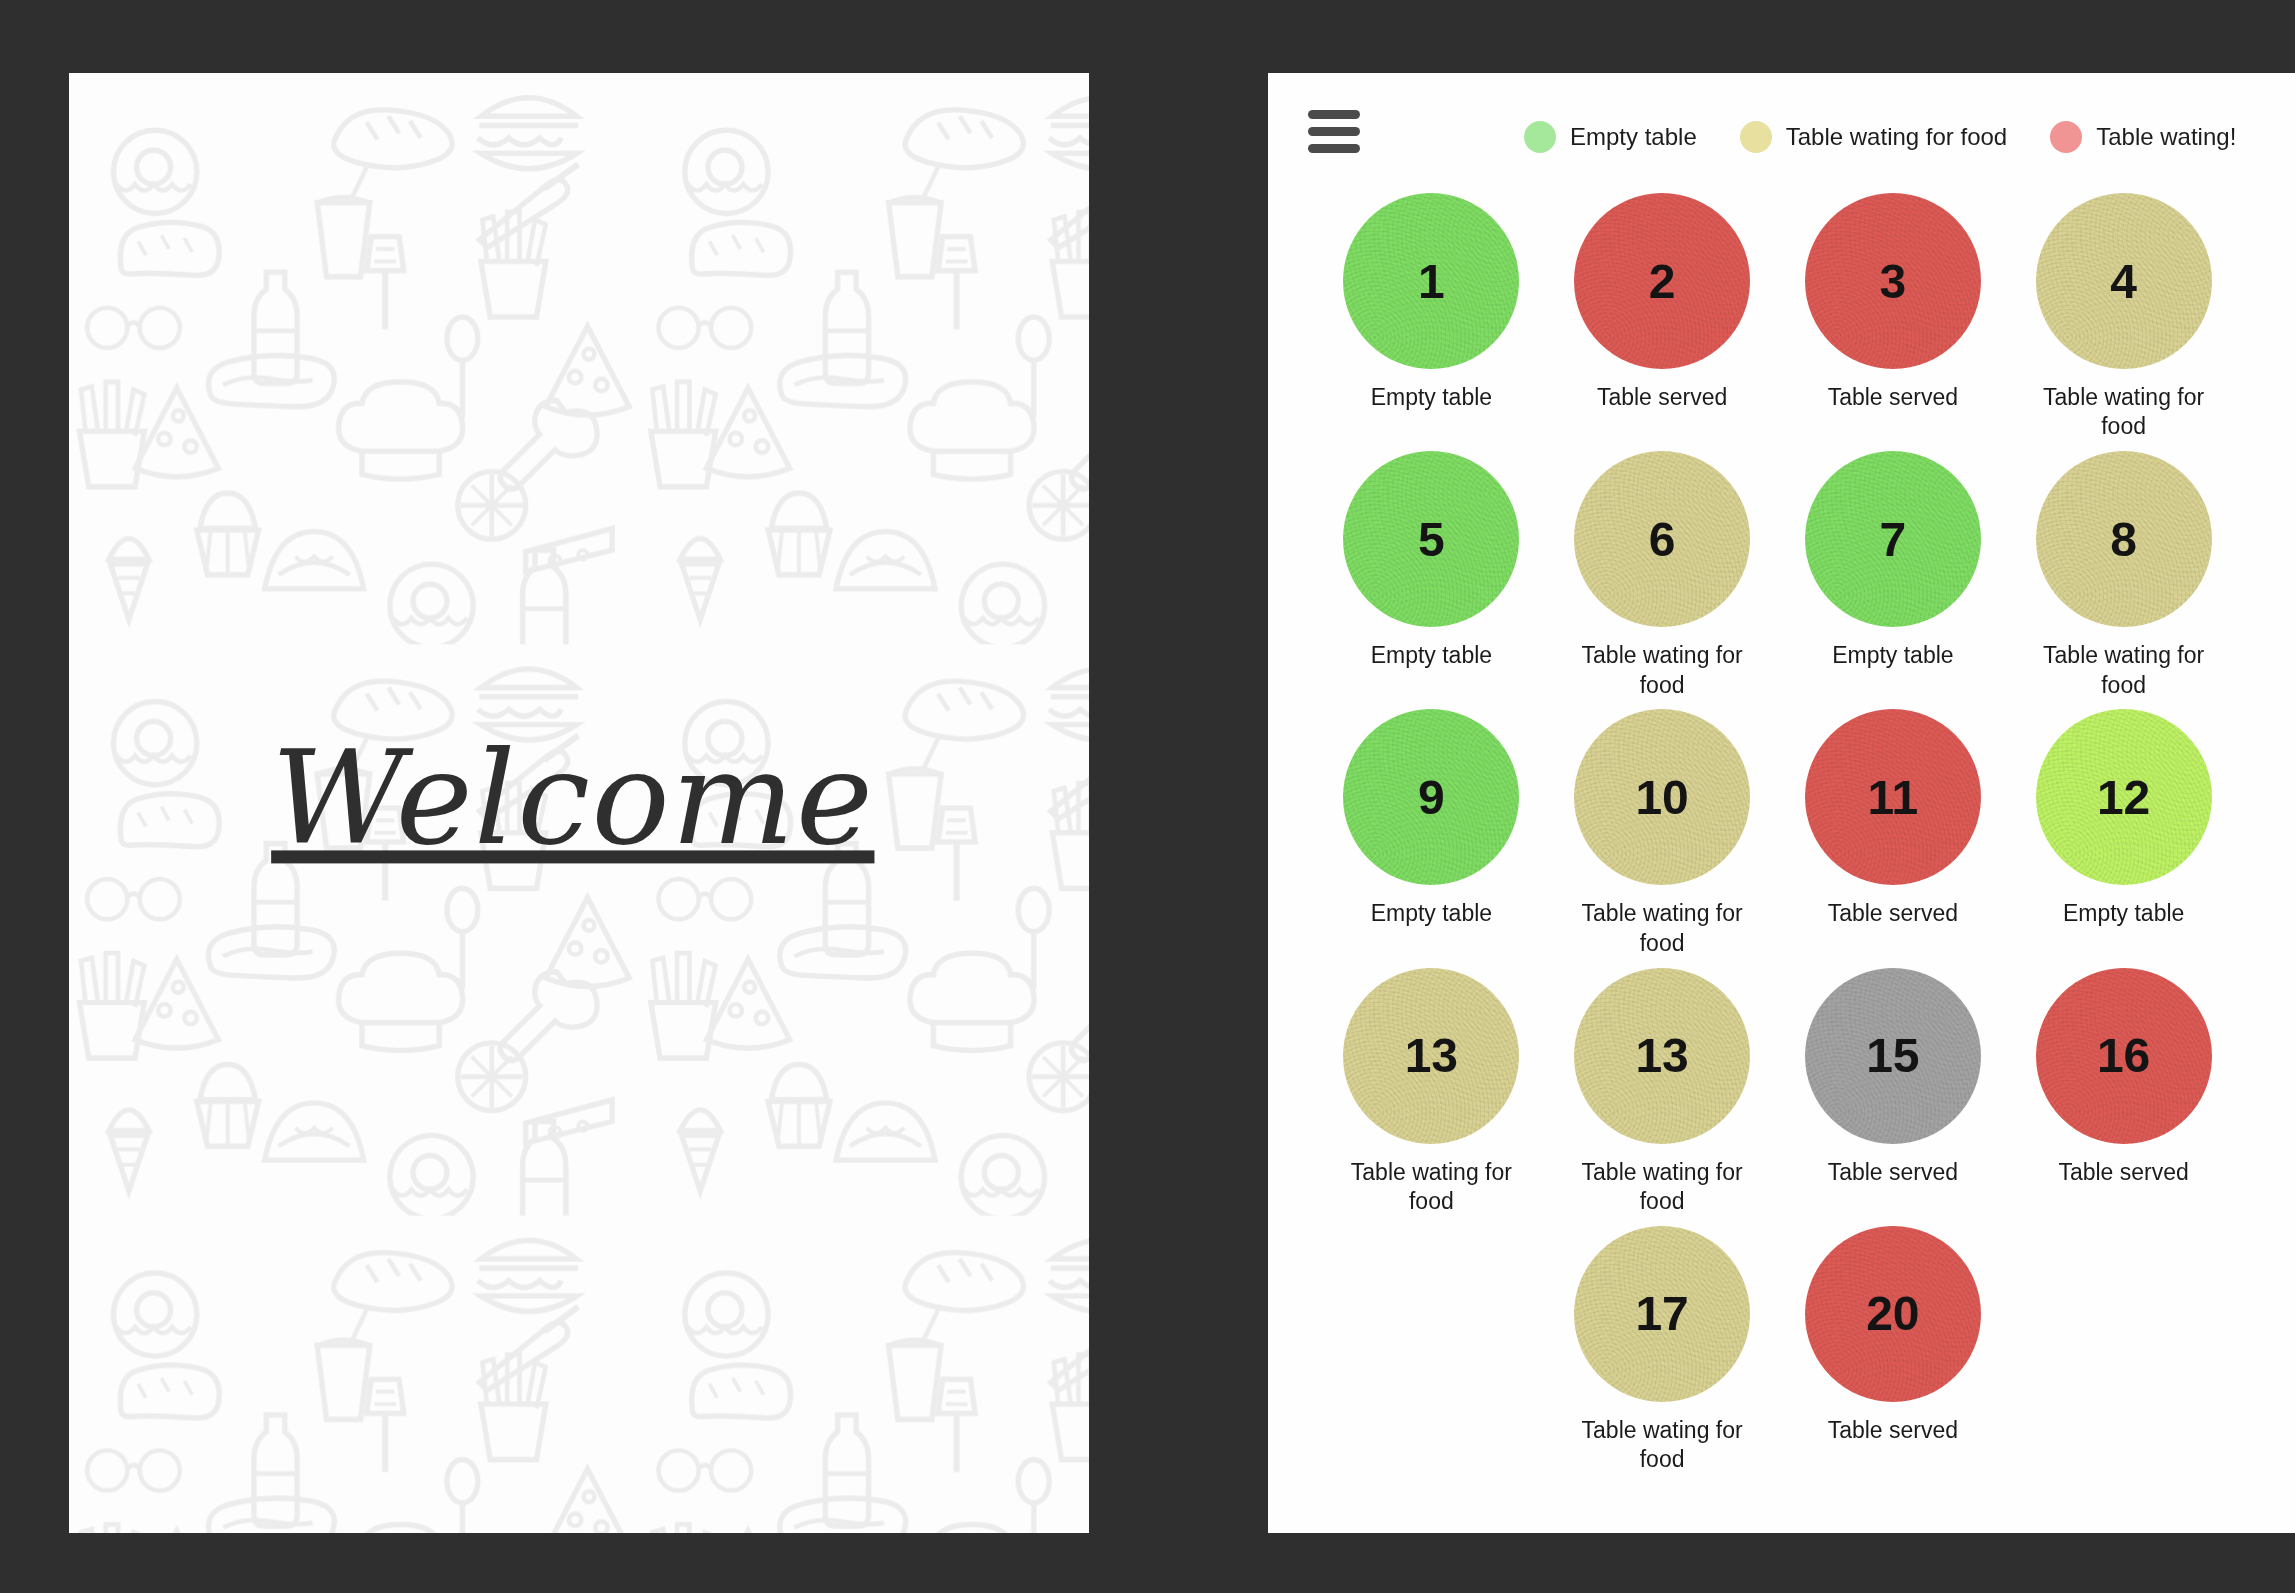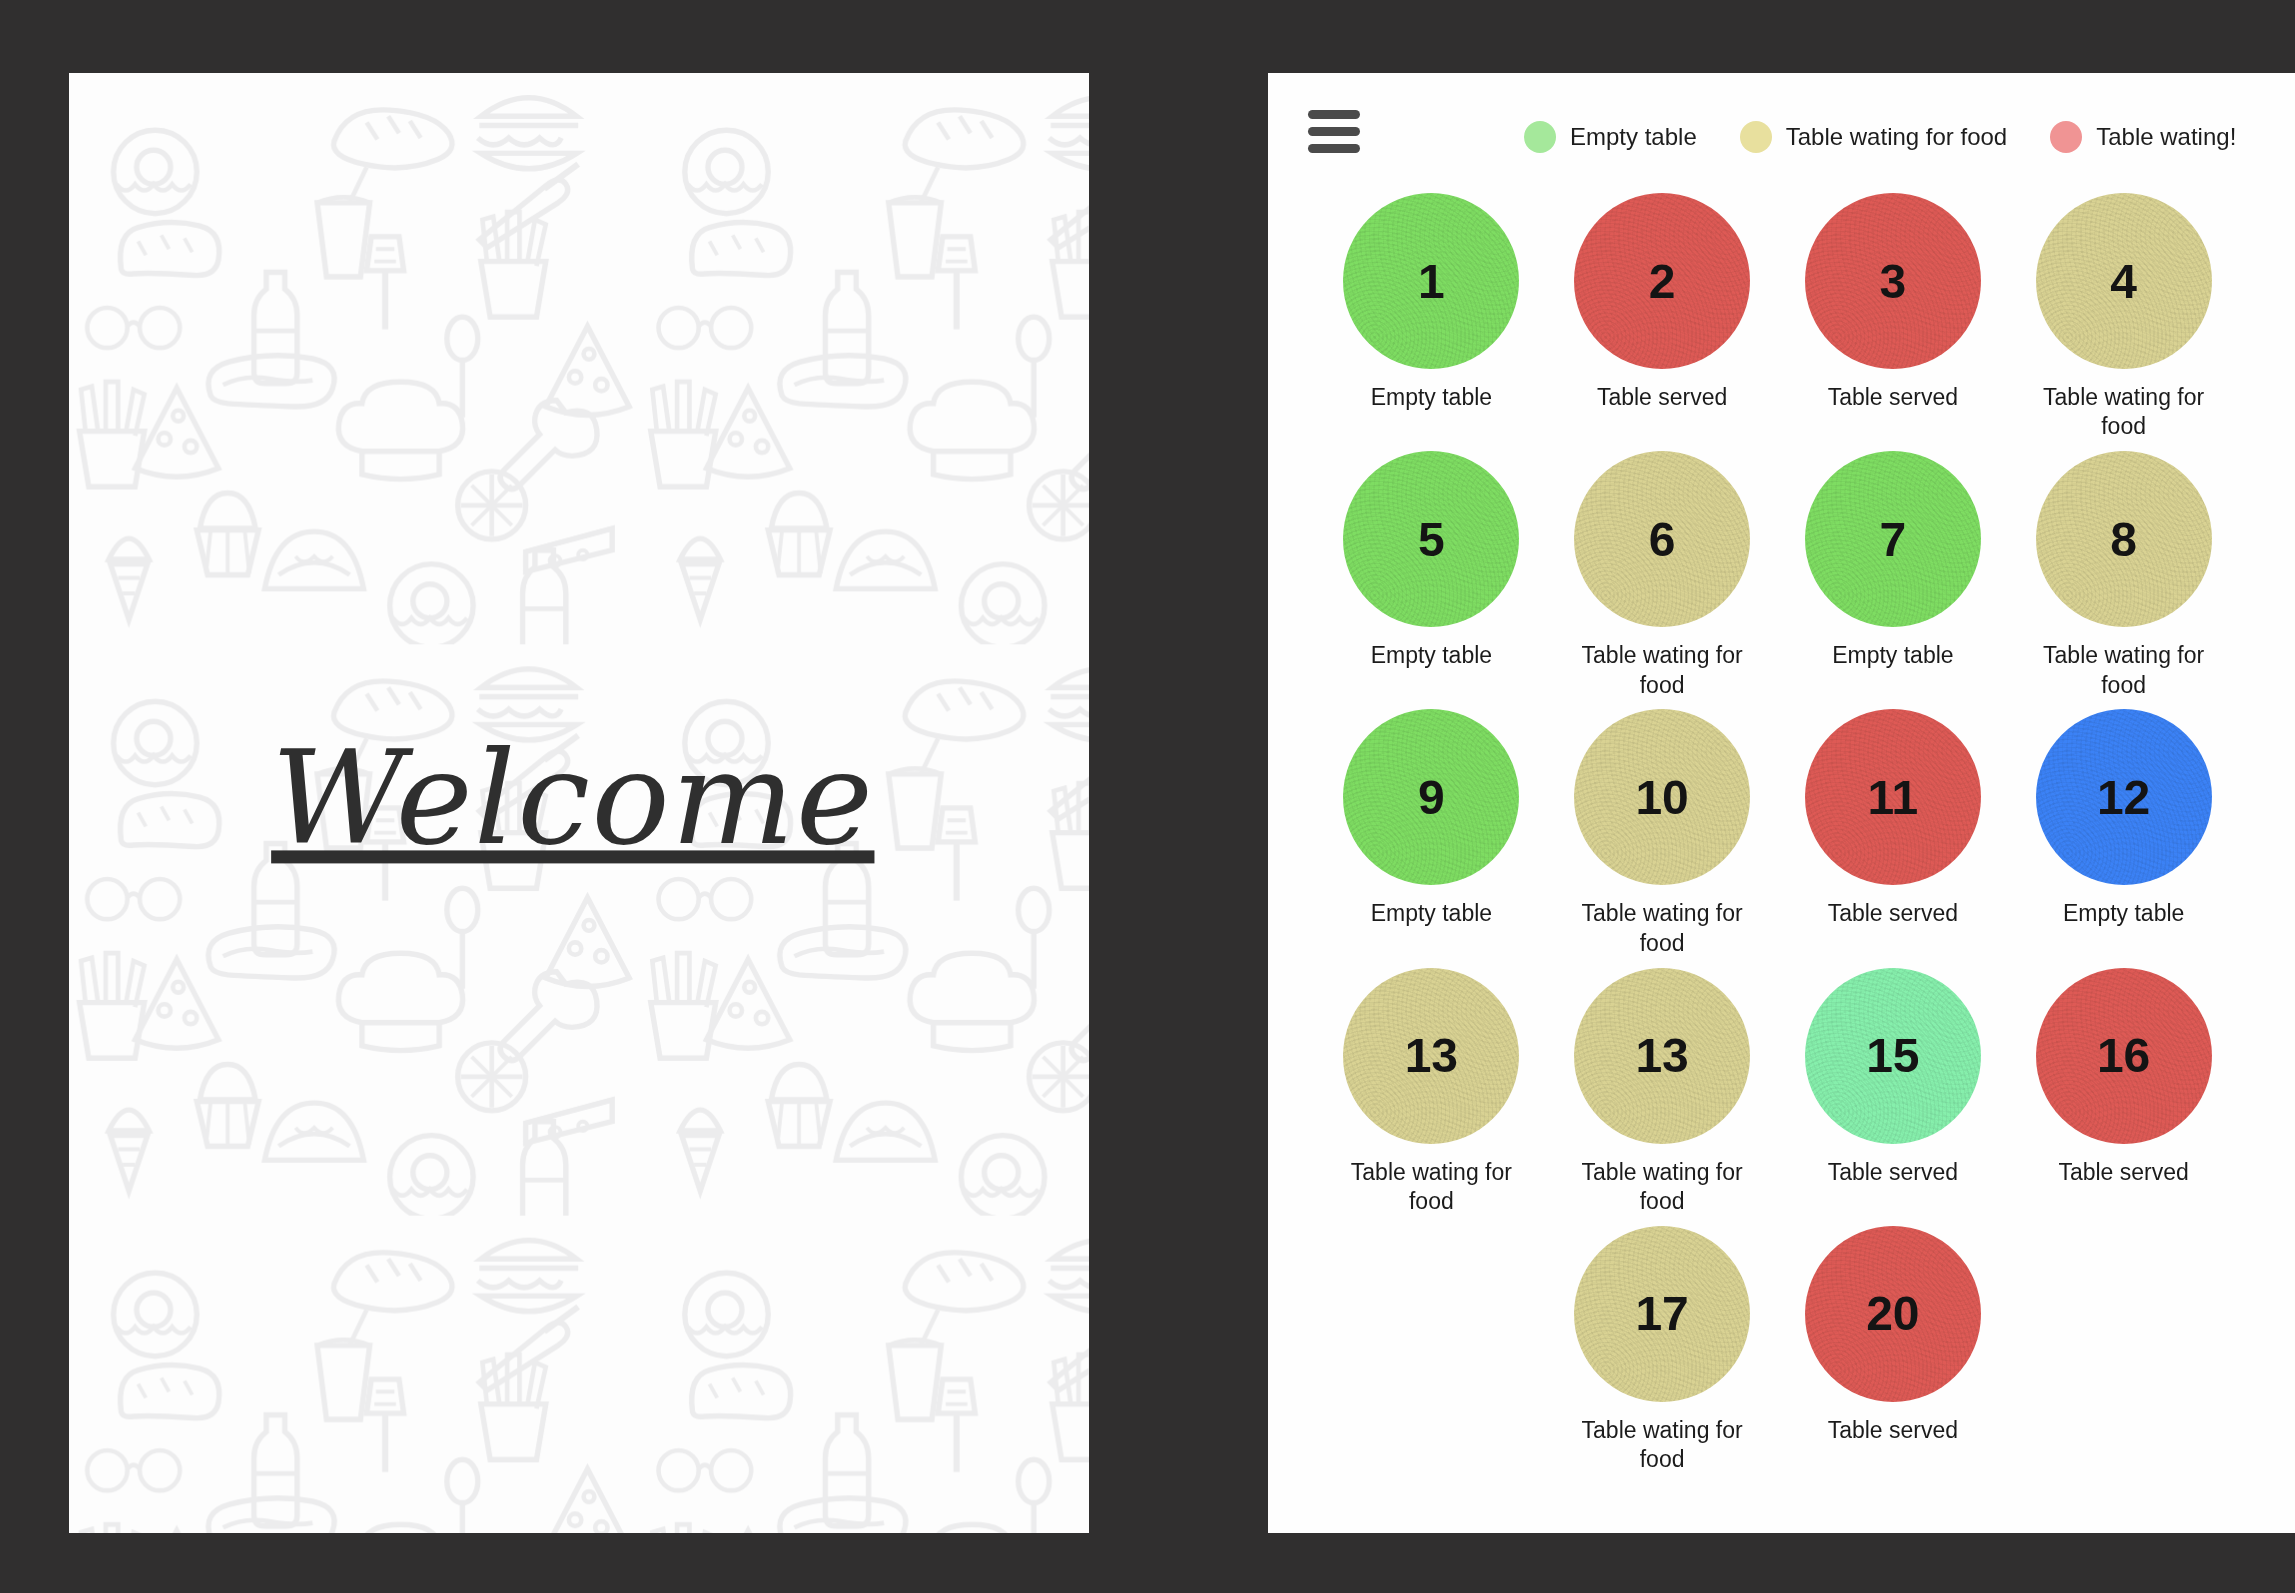--- a/index.html
+++ b/index.html
@@ -355,42 +355,42 @@
           <div class="table-status">Table wating for food</div>
         </div>
         <div class="table-cell">
           <div class="table-circle" style="background: rgb(222, 90, 85);">
             <div class="texture"></div>
             <div class="table-num">11</div>
           </div>
           <div class="table-status">Table served</div>
         </div>
         <div class="table-cell">
-          <div class="table-circle" style="background: #3b82f6;">
+          <div class="table-circle" style="background: #bef264;">
             <div class="texture"></div>
             <div class="table-num">12</div>
           </div>
           <div class="table-status">Empty table</div>
         </div>
         <div class="table-cell">
           <div class="table-circle" style="background: rgb(217, 210, 147);">
             <div class="texture"></div>
             <div class="table-num">13</div>
           </div>
           <div class="table-status">Table wating for food</div>
         </div>
         <div class="table-cell">
           <div class="table-circle" style="background: rgb(217, 210, 147);">
             <div class="texture"></div>
             <div class="table-num">13</div>
           </div>
           <div class="table-status">Table wating for food</div>
         </div>
         <div class="table-cell">
-          <div class="table-circle" style="background: #86efac;">
+          <div class="table-circle" style="background: #a3a3a3;">
             <div class="texture"></div>
             <div class="table-num">15</div>
           </div>
           <div class="table-status">Table served</div>
         </div>
         <div class="table-cell">
           <div class="table-circle" style="background: rgb(222, 90, 85);">
             <div class="texture"></div>
             <div class="table-num">16</div>
           </div>

